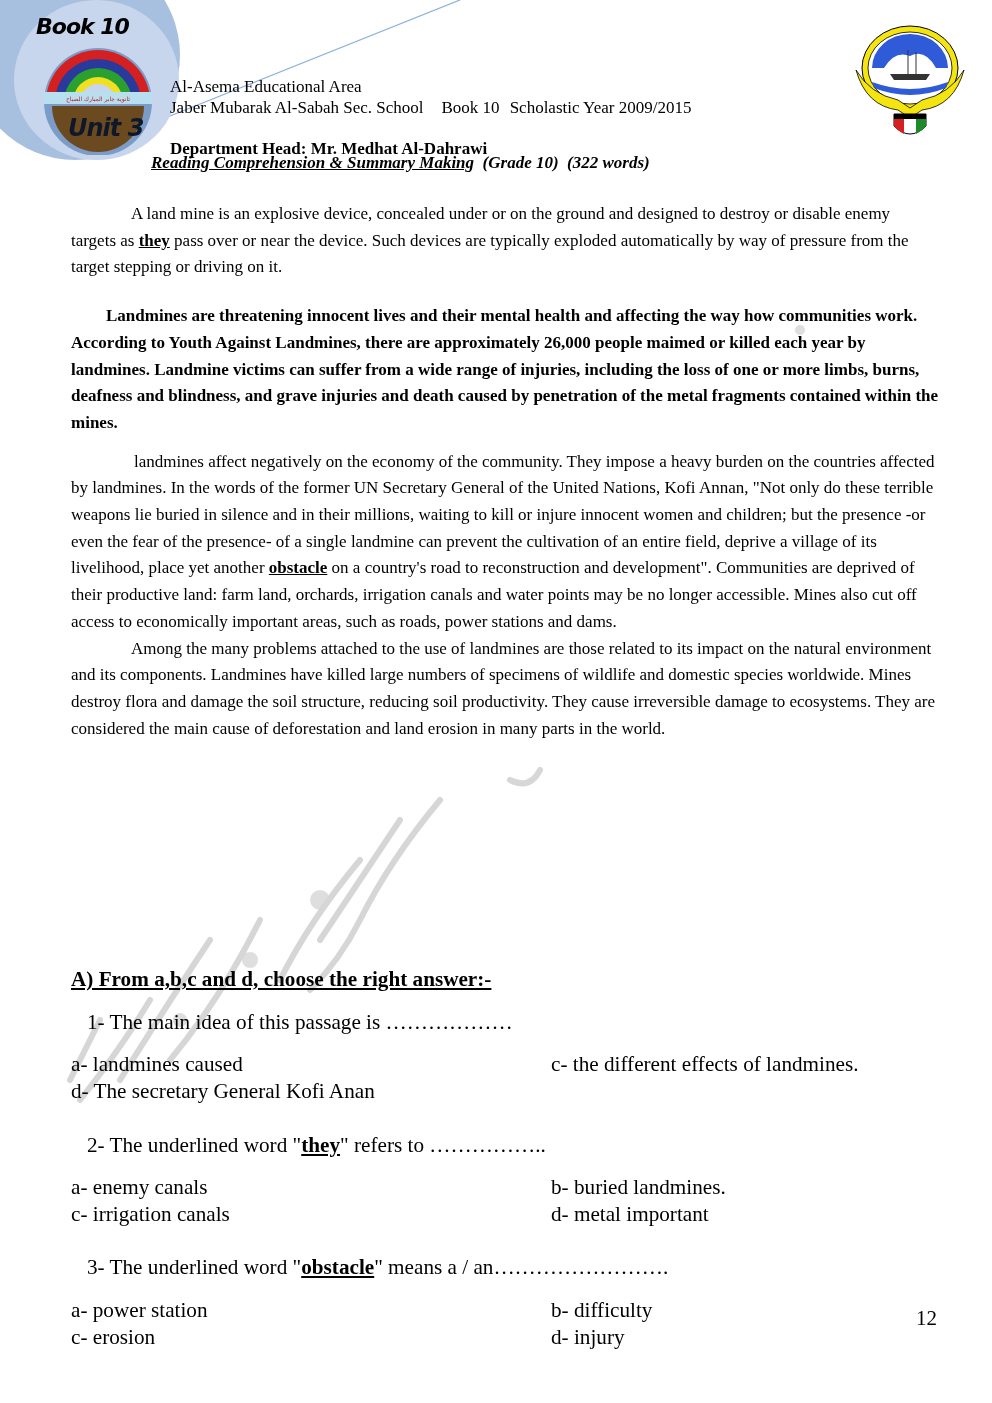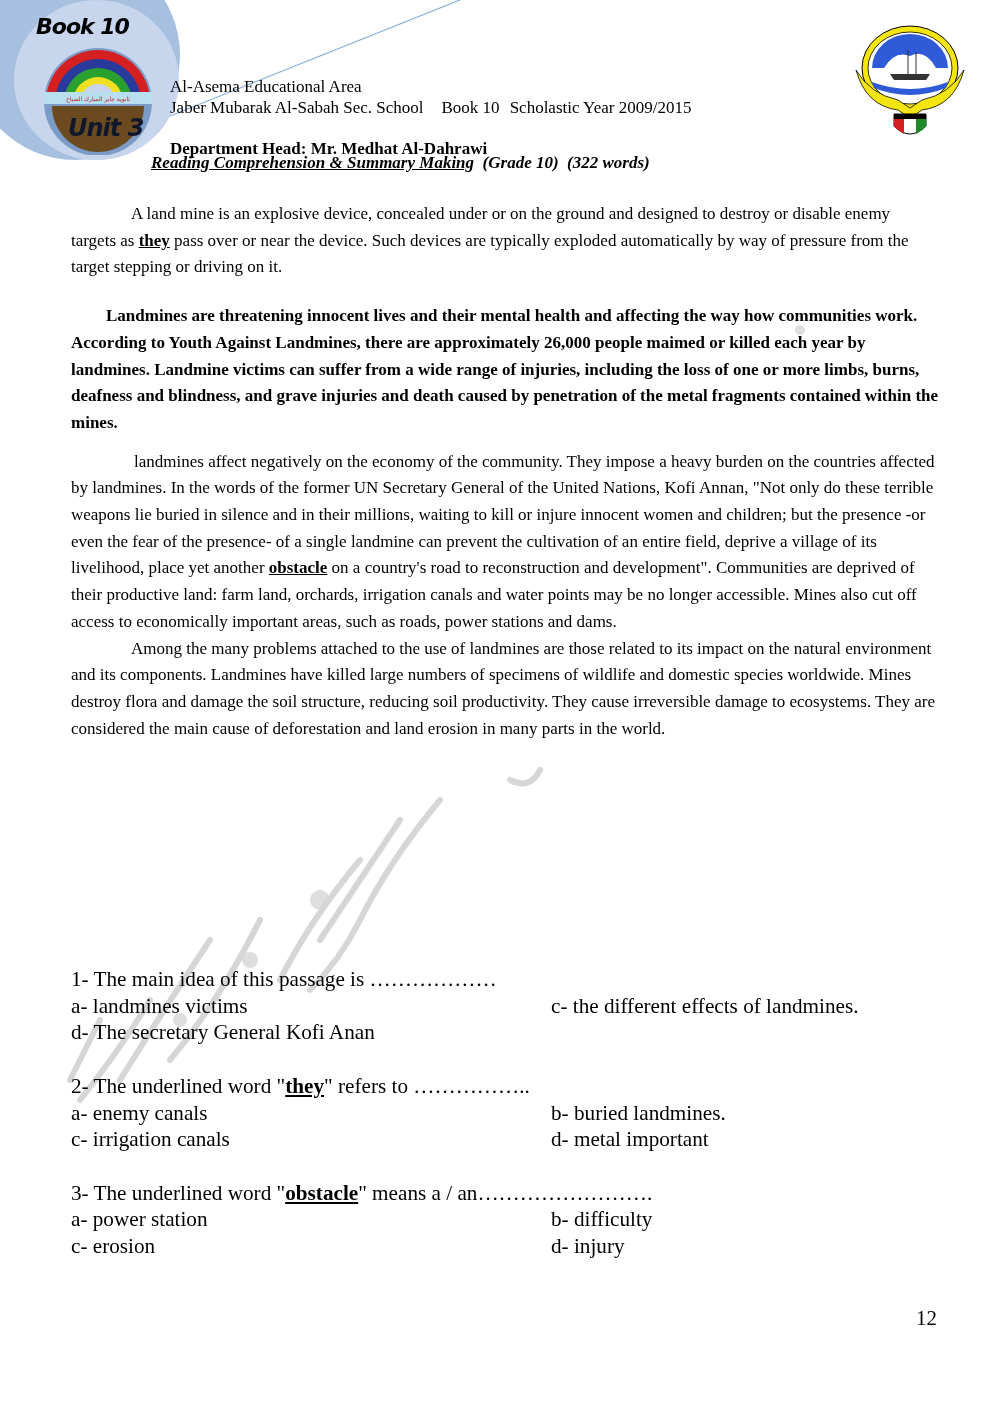--- a/index.html
+++ b/index.html
@@ -28,21 +28,21 @@
   .content { position: absolute; left: 71px; top: 201px; width: 868px; font-size: 17px; line-height: 26.7px; }
   .content p { margin: 0; }
   .p1 { text-indent: 60px; }
   .p2 { text-indent: 35px; margin-top: 22px !important; font-weight: bold; }
   .p3 { text-indent: 63px; margin-top: 12px !important; }
   .p4 { text-indent: 60px; }
   .hl { font-weight: bold; text-decoration: underline; }
 
   .section { position: absolute; left: 71px; top: 966px; width: 868px; font-size: 21.2px; line-height: 26.7px; }
   .section-heading { font-weight: bold; text-decoration: underline; }
-  .question { margin: 0; }
+  .question { margin: 16px; }
   .opts { display: grid; grid-template-columns: 480px 388px; }
   .qblock { margin-bottom: 26.7px; }
   .page-number { position: absolute; left: 916px; top: 1306px; font-size: 21px; }
 
   .watermark { position: absolute; left: 60px; top: 300px; width: 800px; height: 820px; pointer-events: none; }
 </style>
 </head>
 <body>
 
 <svg class="deco-line" viewBox="0 0 992 200">
@@ -115,25 +115,26 @@
 </svg>
 
 <div class="content">
   <p class="p1"><span>A land mine is an explosive device, concealed under or on the ground and designed to destroy or disable enemy targets as </span><span class="hl">they</span><span> pass over or near the device. Such devices are typically exploded  automatically by way of pressure from the target stepping or driving on it.</span></p>
   <p class="p2">Landmines are threatening innocent lives and their mental health and affecting the way how communities work. According to Youth Against Landmines, there are approximately 26,000 people maimed or killed each year by landmines. Landmine victims can suffer from a wide range of injuries, including the loss of one or more limbs, burns, deafness and blindness, and grave injuries and death caused by penetration of the metal fragments contained within the mines.</p>
   <p class="p3"><span>landmines affect negatively on the economy of the community. They impose a heavy burden on the countries affected by landmines. In the words of the former UN Secretary General of the United Nations, Kofi Annan, "Not only do these terrible weapons lie buried in silence and in their millions, waiting to kill or injure innocent women and children; but the presence -or even the fear of the presence- of a single landmine can prevent the cultivation of an entire field, deprive a village of its livelihood, place yet another </span><span class="hl">obstacle</span><span> on a country's road to reconstruction and development". Communities are deprived of their productive land: farm land, orchards, irrigation canals and water points may be no longer accessible. Mines also cut off access to economically important areas, such as roads, power stations and dams.</span></p>
   <p class="p4">Among the many problems attached to the use of landmines are those related to its impact on the natural environment and its components. Landmines have killed large numbers of specimens of wildlife and domestic species worldwide. Mines destroy flora and damage the soil structure, reducing soil productivity. They cause irreversible damage to ecosystems. They are considered the main cause of deforestation and land erosion in many parts in the world.</p>
 </div>
 
 <div class="section">
+  <div class="section-heading">A) From a,b,c and d, choose the right answer:-</div>
 
   <div class="qblock">
     <p class="question">1- The main idea of this passage is ………………</p>
     <div class="opts">
-      <span>a- landmines victims</span>
+      <span>a- landmines caused</span>
       <span>c- the different effects of landmines.</span>
       <span>d- The secretary General Kofi Anan</span>
     </div>
   </div>
 
   <div class="qblock">
     <p class="question"><span>2- The underlined word "</span><span class="hl">they</span><span>" refers to ……………..</span></p>
     <div class="opts">
       <span>a- enemy canals</span>
       <span>b- buried landmines.</span>

